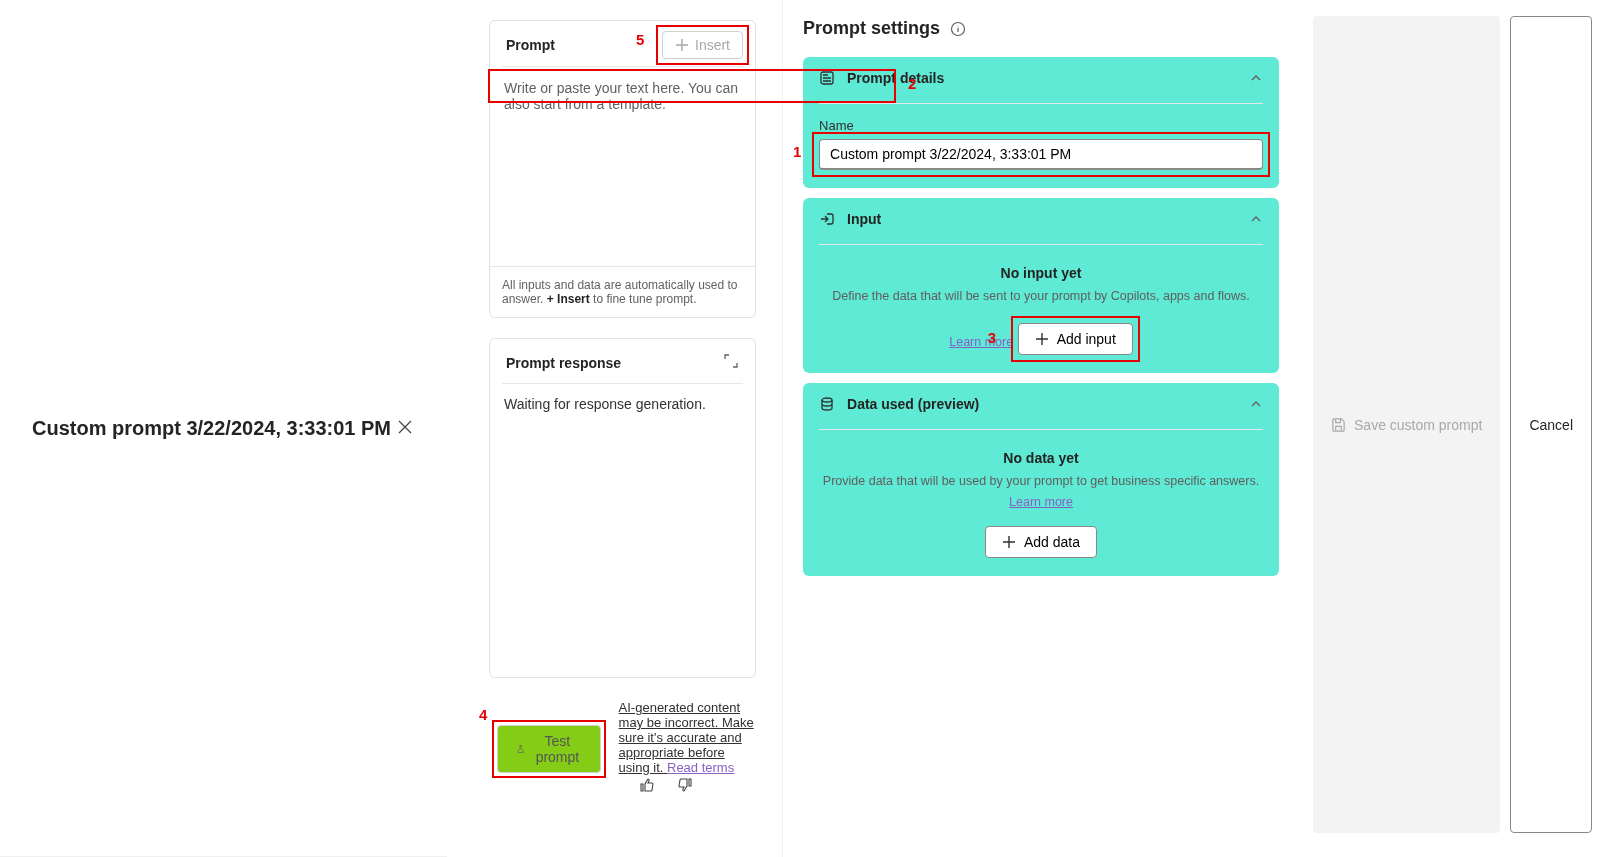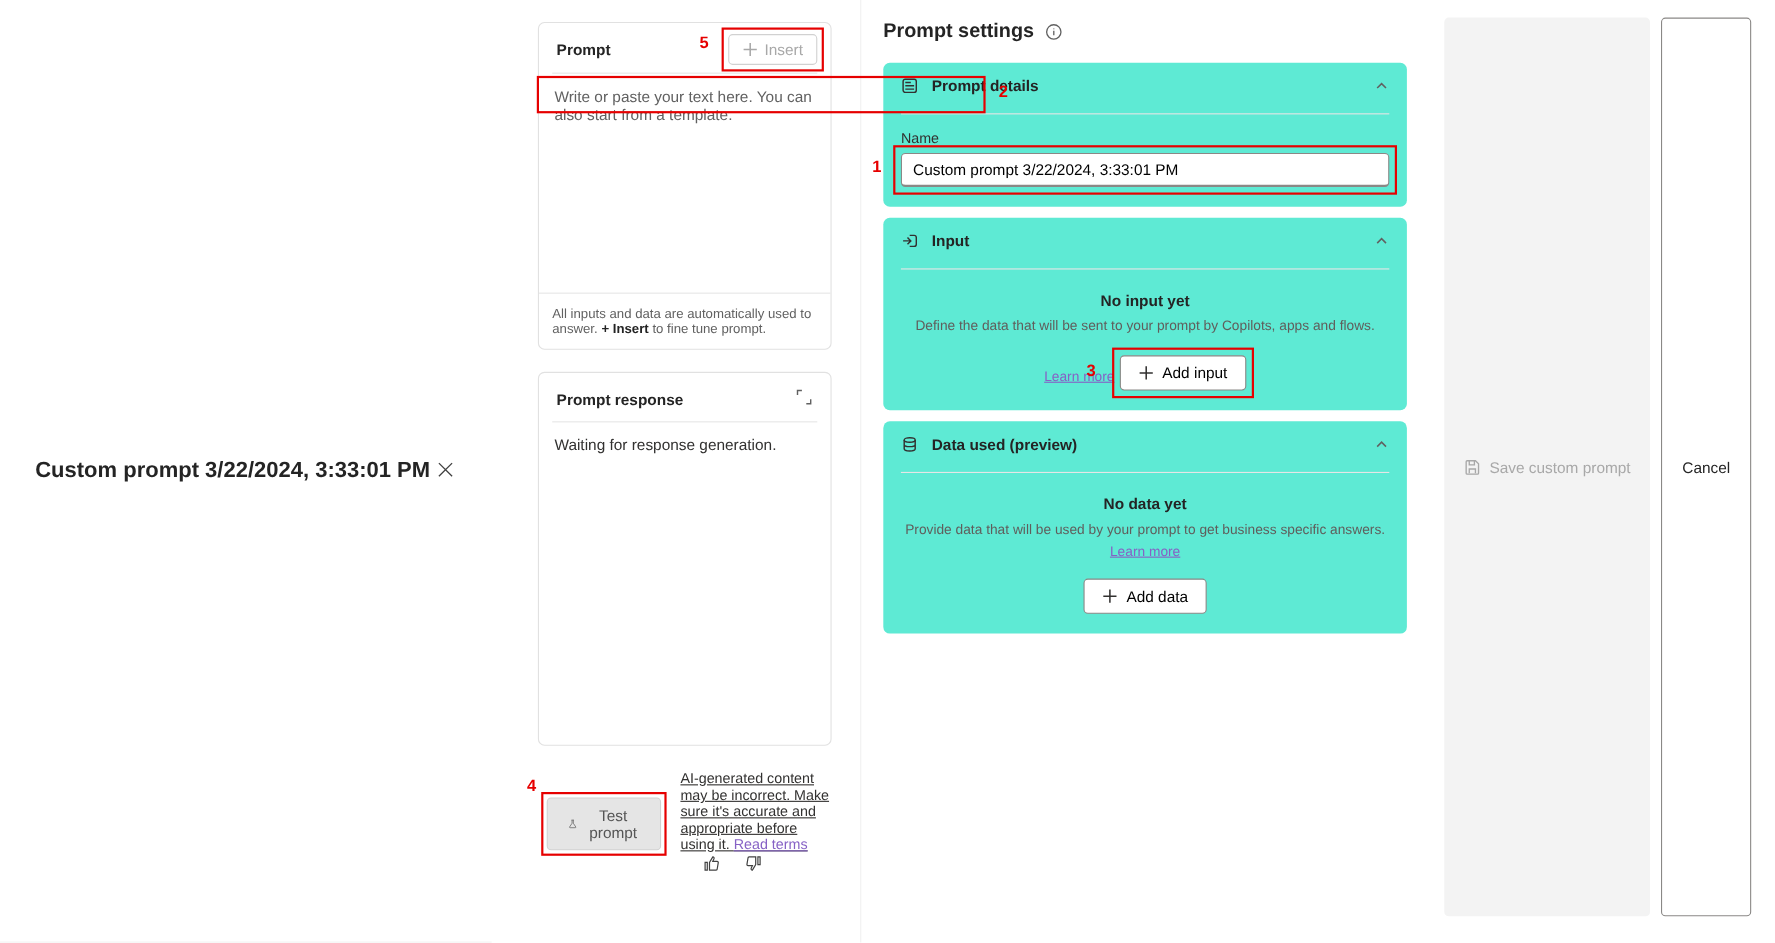--- a/index.html
+++ b/index.html
@@ -110,21 +110,21 @@
 .footer-bar {
   display:flex;
   align-items:center;
   gap:18px;
   padding: 2px 0 0 8px;
 }
 .test-btn {
   display:inline-flex;
   align-items:center;
   gap:8px;
-  background:#e5e5e5;
+  background:#84cc16;
   border:1px solid #d1d1d1;
   border-radius:4px;
   padding:7px 18px;
   font-size:14px;
   color:#555;
   cursor:default;
 }
 .disclaimer {
   font-size:13px;
   color:#323130;

